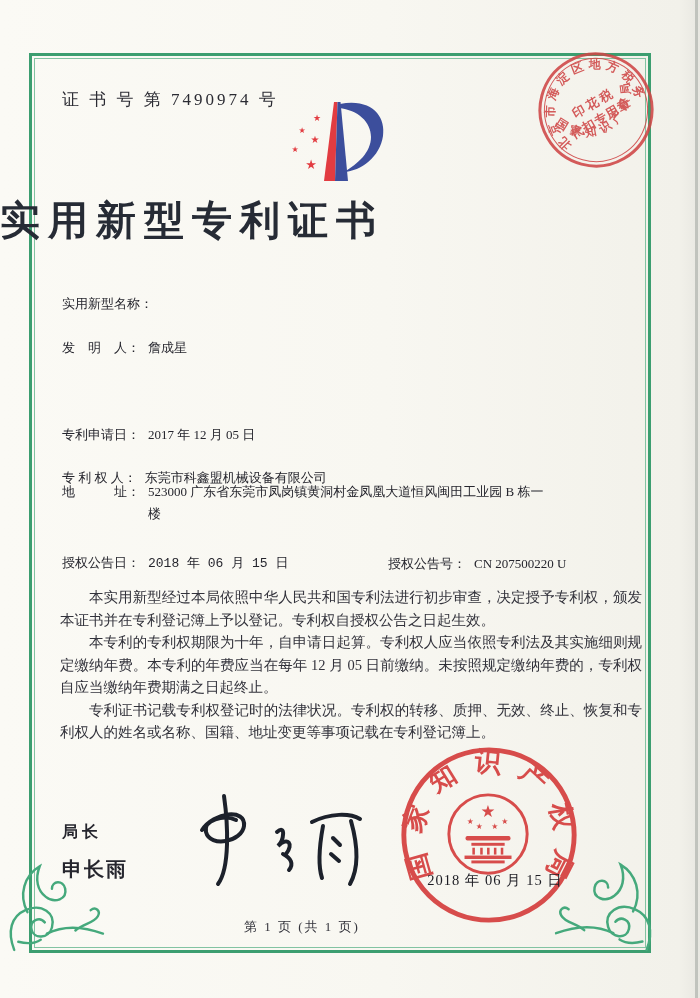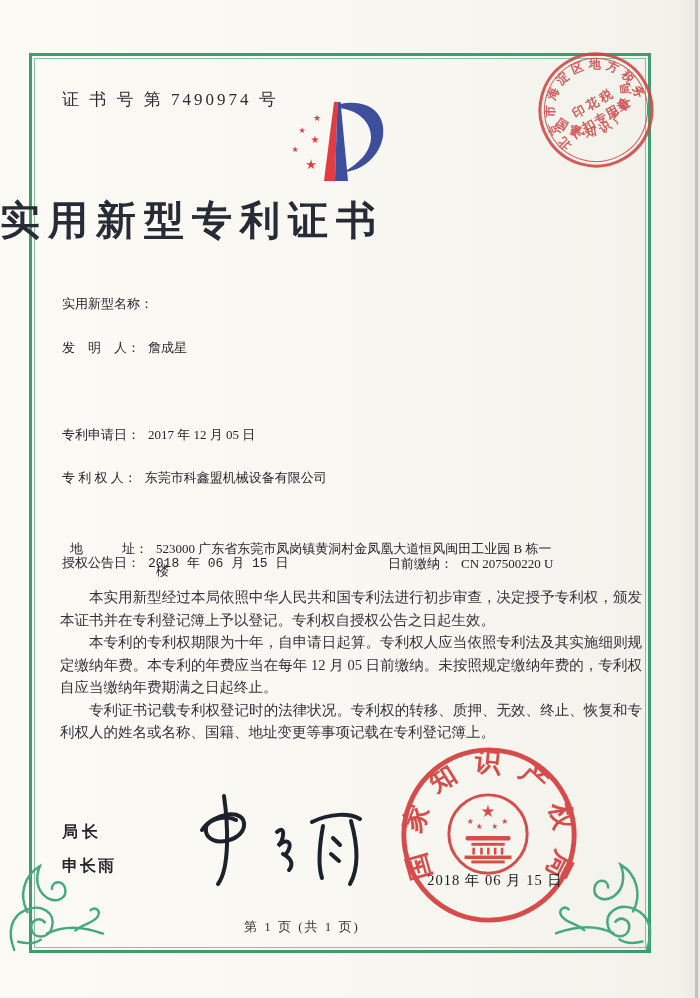--- a/index.html
+++ b/index.html
@@ -18,21 +18,21 @@
   .title{left:0;width:672px;top:193px;text-align:left;font-size:40px;font-weight:bold;
     letter-spacing:8px;color:#262b35;}
   .frow{position:absolute;left:62px;display:flex;font-size:13px;color:#25252d;line-height:21.5px;}
   .frow .lab{flex:none;white-space:pre;}
   .frow .val{margin-left:8px;}
   .addr-val{width:400px;}
   .paras{position:absolute;left:60px;top:586px;width:582px;font-size:14.5px;line-height:22.5px;
     color:#32323b;text-align:justify;}
   .paras p{margin:0;text-indent:2em;}
   .signer-title{left:62px;top:822px;font-size:16px;letter-spacing:4px;color:#26262e;font-weight:bold;}
-  .signer-name{left:62px;top:856px;font-size:16px;letter-spacing:2px;color:#26262e;font-weight:bold;}
+  .signer-name{left:62px;top:856px;font-size:20px;letter-spacing:2px;color:#26262e;font-weight:bold;}
   .seal-date{left:420px;top:871px;width:150px;text-align:center;font-size:14.5px;
     letter-spacing:1px;color:#1d1d24;z-index:6;}
   .footer{left:0;width:604px;top:918px;text-align:center;font-size:13px;letter-spacing:2px;color:#33333b;}
   svg text{font-family:"Liberation Serif", serif;}
   .arc-main{font-size:27px;font-weight:bold;letter-spacing:17px;fill:#d5403f;}
   .arc-tax-top{font-size:12px;font-weight:bold;letter-spacing:4.5px;fill:#cf4646;}
   .arc-tax-bot{font-size:11.5px;font-weight:bold;letter-spacing:5px;fill:#cf4646;}
   .tax-center{font-size:12.5px;font-weight:bold;fill:#cf4646;}
 </style>
 </head>
@@ -67,30 +67,30 @@
     <span class="val">詹成星</span>
   </div>
   <div class="frow" style="top:424px;">
     <span class="lab">专利申请日：</span>
     <span class="val">2017 年 12 月 05 日</span>
   </div>
   <div class="frow" style="top:467px;justify-content:center;">
     <span class="lab">专 利 权 人：</span>
     <span class="val">东莞市科鑫盟机械设备有限公司</span>
   </div>
-  <div class="frow" style="top:538px;margin-left:8px;">
+  <div class="frow" style="top:481px;">
     <span class="lab">地　　　址：</span>
     <span class="val addr-val">523000 广东省东莞市凤岗镇黄洞村金凤凰大道恒风闽田工业园 B 栋一楼</span>
   </div>
   <div class="frow" style="top:553px;font-family:Liberation Mono, monospace;">
     <span class="lab">授权公告日：</span>
     <span class="val">2018 年 06 月 15 日</span>
   </div>
   <div class="frow" style="left:388px;top:553px;">
-    <span class="lab">日前缴纳：</span>
+    <span class="lab">授权公告号：</span>
     <span class="val">CN 207500220 U</span>
   </div>
 
   <div class="paras">
     <p>本实用新型经过本局依照中华人民共和国专利法进行初步审查，决定授予专利权，颁发本证书并在专利登记簿上予以登记。专利权自授权公告之日起生效。</p>
     <p>本专利的专利权期限为十年，自申请日起算。专利权人应当依照专利法及其实施细则规定缴纳年费。本专利的年费应当在每年 12 月 05 日前缴纳。未按照规定缴纳年费的，专利权自应当缴纳年费期满之日起终止。</p>
     <p>专利证书记载专利权登记时的法律状况。专利权的转移、质押、无效、终止、恢复和专利权人的姓名或名称、国籍、地址变更等事项记载在专利登记簿上。</p>
   </div>
 
   <div class="abs signer-title">局长</div>

